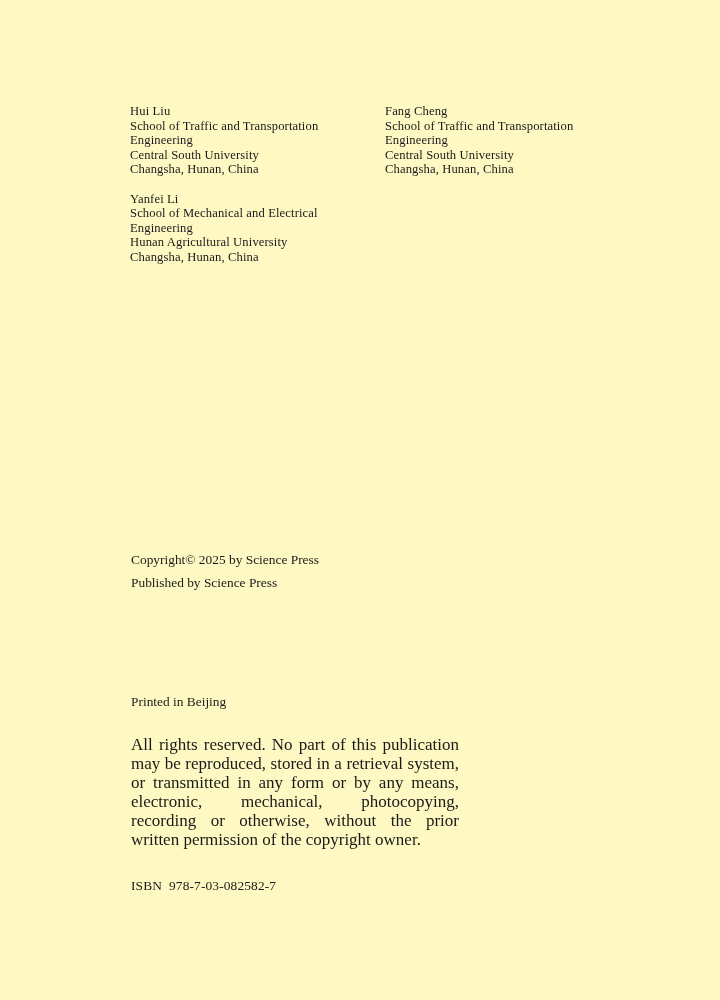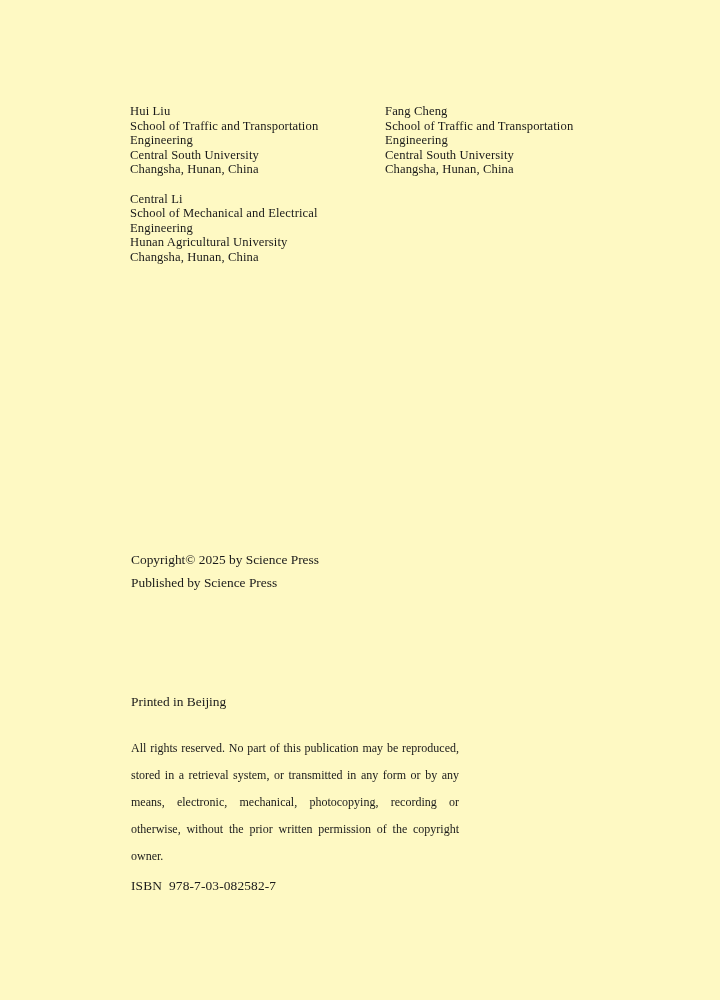--- a/index.html
+++ b/index.html
@@ -69,22 +69,22 @@
     font-size: 13.4px;
     line-height: 23px;
     white-space: nowrap;
   }
 
   .rights {
     position: absolute;
     left: 131px;
     top: 735px;
     width: 328px;
-    font-size: 12px;
-    line-height: 27px;
+    font-size: 17px;
+    line-height: 19px;
     text-align: justify;
     text-justify: inter-word;
   }
 
   .isbn {
     position: absolute;
     left: 131px;
     top: 877px;
     font-size: 13.4px;
     line-height: 18px;
@@ -104,21 +104,21 @@
 
         <div class="aff-block">
           <div class="aff-line">Hui Liu</div>
           <div class="aff-line">School of Traffic and Transportation</div>
           <div class="aff-line">Engineering</div>
           <div class="aff-line">Central South University</div>
           <div class="aff-line">Changsha, Hunan, China</div>
         </div>
 
         <div class="aff-block">
-          <div class="aff-line">Central Li</div>
+          <div class="aff-line">Yanfei Li</div>
           <div class="aff-line">School of Mechanical and Electrical</div>
           <div class="aff-line">Engineering</div>
           <div class="aff-line">Hunan Agricultural University</div>
           <div class="aff-line">Changsha, Hunan, China</div>
         </div>
 
       </div>
 
       <div class="aff-col-right">
 

